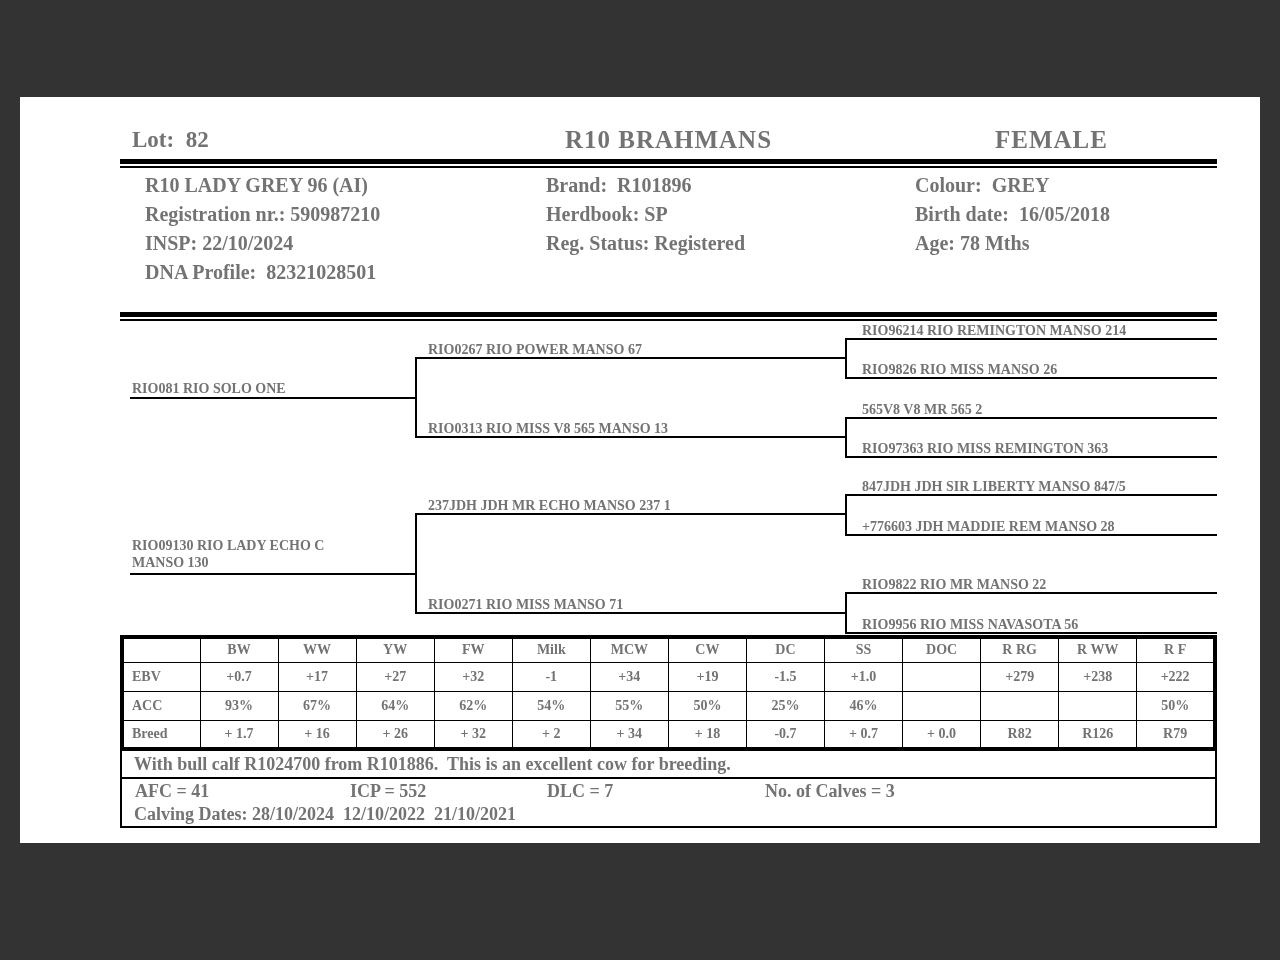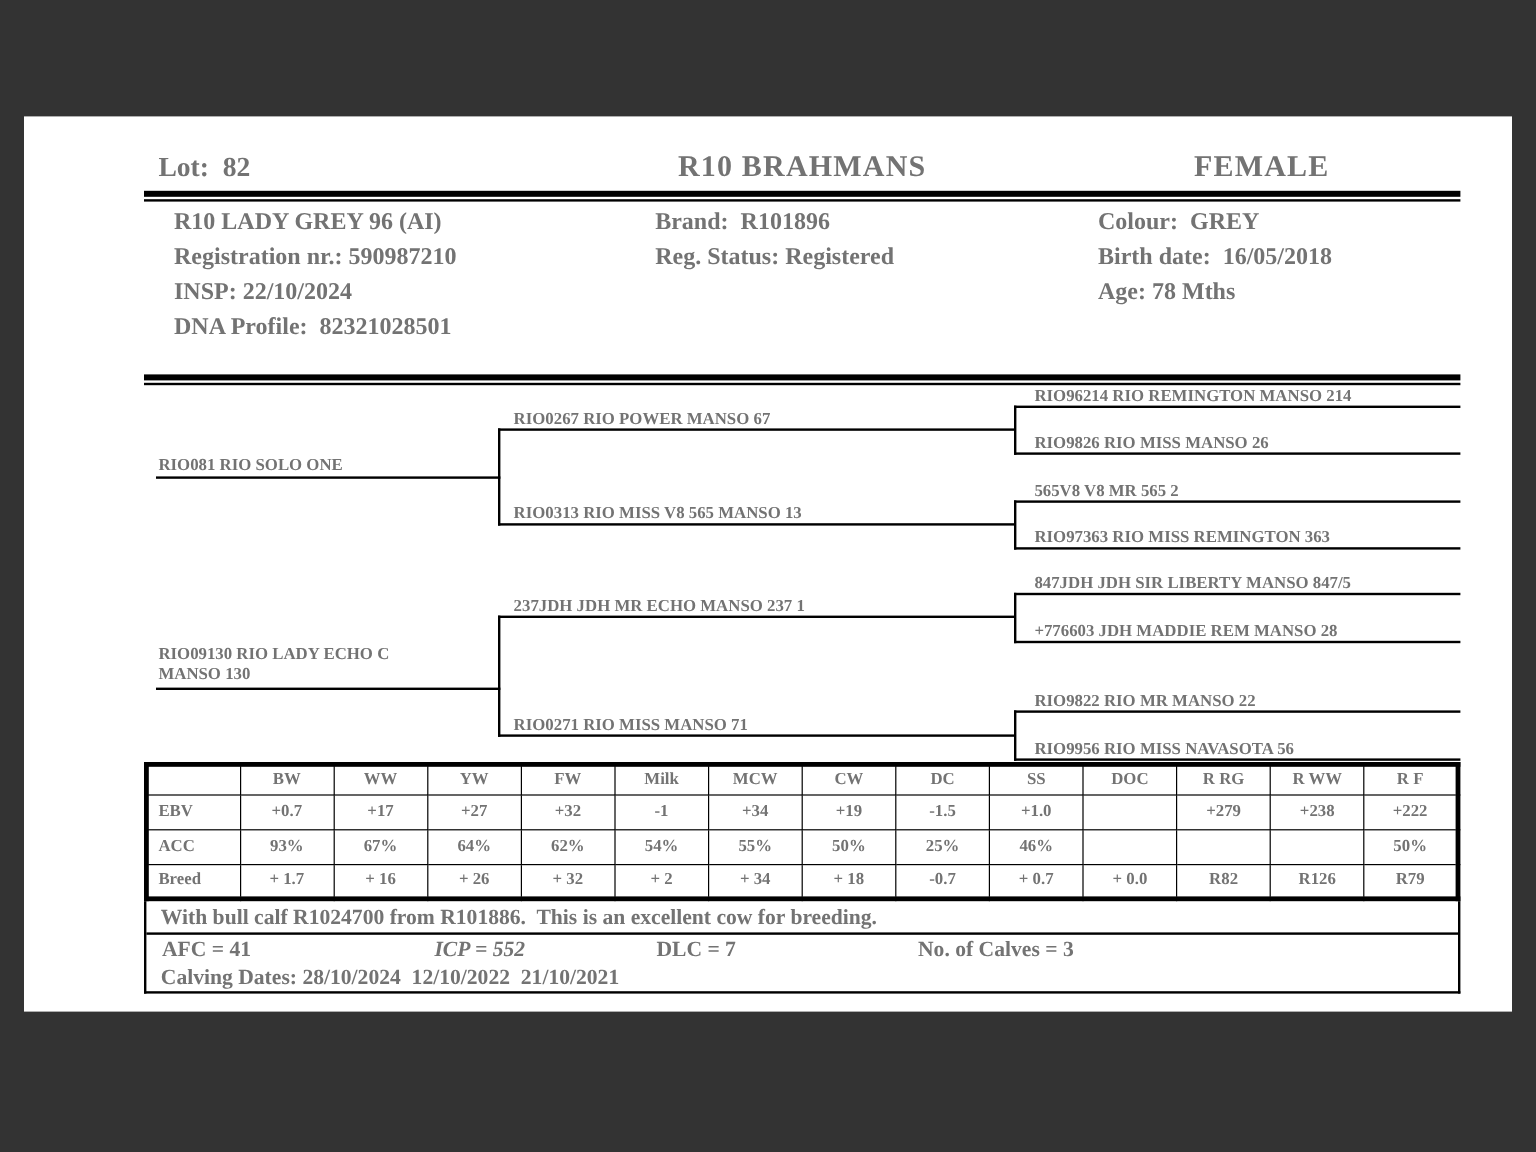--- a/index.html
+++ b/index.html
@@ -38,41 +38,42 @@
               border:4px solid #000; font-size:14px; font-weight:bold; }
   .ebv th, .ebv td { border:1px solid #000; text-align:center; padding:0;margin-left:40px; }
   .ebv th { height:25px; }
   .ebv td { height:29px; }
   .ebv .rowlabel { text-align:left; padding-left:8px; }
 
   .bottom-box { border:2px solid #000; border-top:none; font-size:18px; }
   .note-row { height:28px; line-height:26px; border-bottom:2px solid #000; padding-left:12px; }
   .stats-row { position:relative; height:25px; line-height:25px; }
   .stats-row span { position:absolute; }
-  .s1 { left:13px; } .s2 { left:240px;font-style:italic; } .s3 { left:425px; } .s4 { left:643px; }
+  .s1 { left:13px; } .s2 { left:228px; } .s3 { left:425px; } .s4 { left:643px; }
   .calving-row { height:22px; line-height:20px; padding-left:12px; }
 </style>
 </head>
 <body>
 
 <div class="paper">
 
   <div class="hdr-lot pre">Lot:  82</div>
   <div class="hdr-title">R10 BRAHMANS</div>
   <div class="hdr-sex">FEMALE</div>
   <div class="rule rule1"></div>
 
   <div class="info-col c1">
     <div class="pre">R10 LADY GREY 96 (AI)</div>
     <div class="pre">Registration nr.: 590987210</div>
     <div class="pre">INSP: 22/10/2024</div>
     <div class="pre">DNA Profile:  82321028501</div>
   </div>
   <div class="info-col c2">
     <div class="pre">Brand:  R101896</div>
+    <div class="pre">Herdbook: SP</div>
     <div class="pre">Reg. Status: Registered</div>
   </div>
   <div class="info-col c3">
     <div class="pre">Colour:  GREY</div>
     <div class="pre">Birth date:  16/05/2018</div>
     <div class="pre">Age: 78 Mths</div>
   </div>
   <div class="rule rule2"></div>
 
   <div class="ped" style="left:112px;top:283px">RIO081 RIO SOLO ONE</div>

